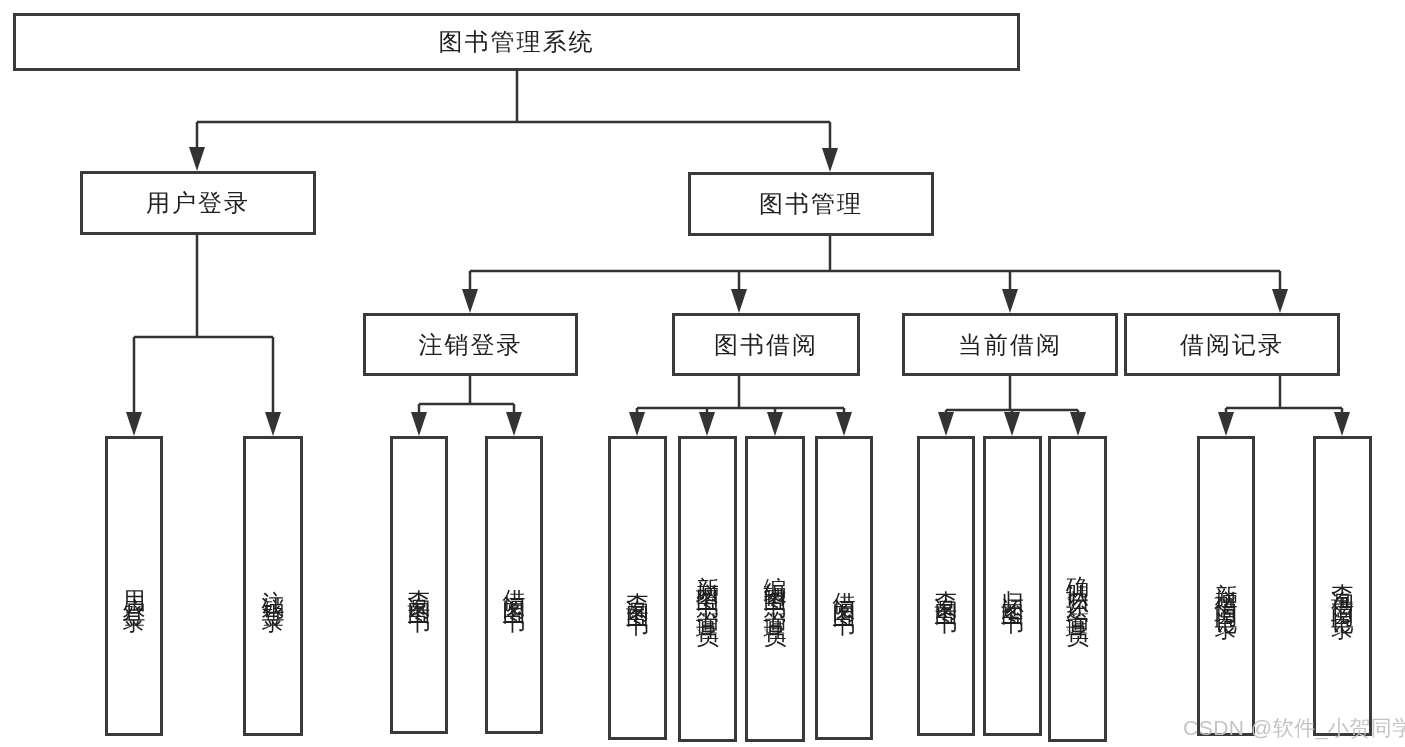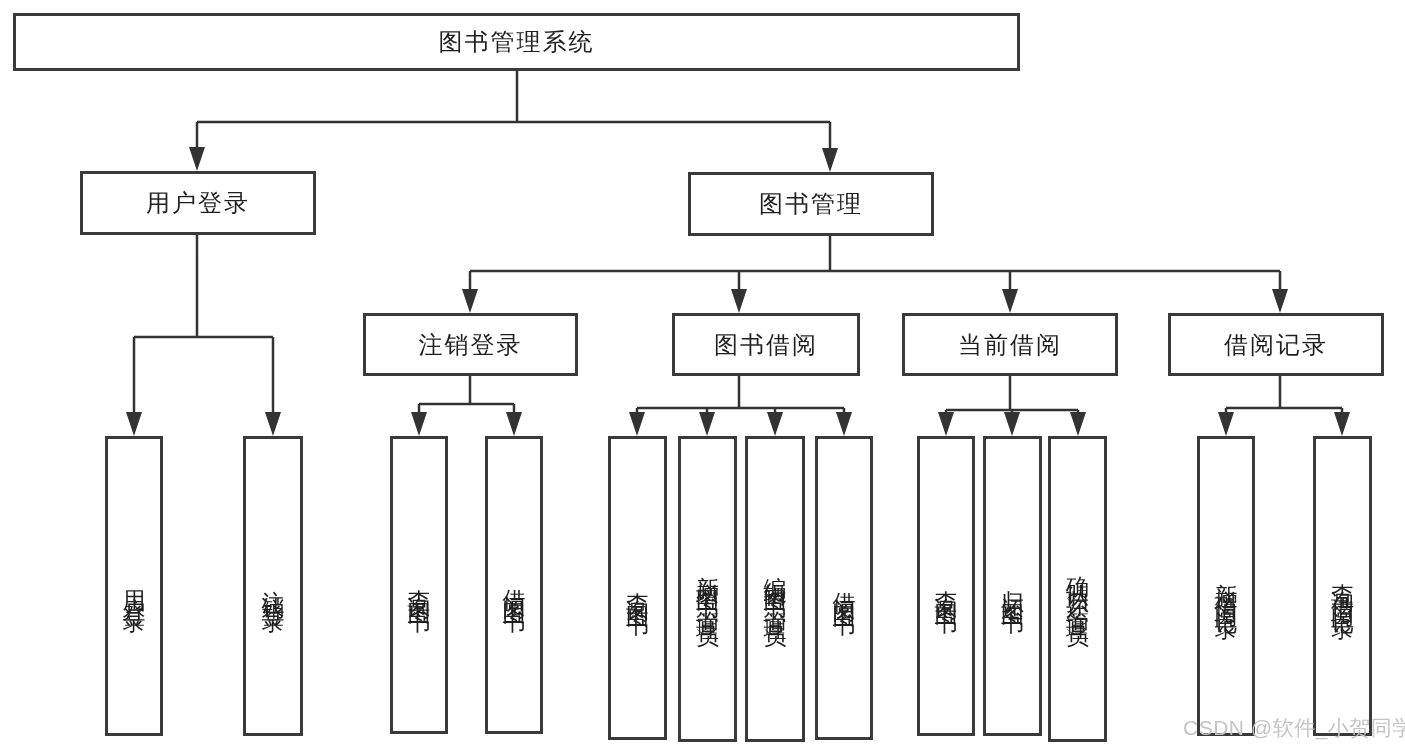--- a/index.html
+++ b/index.html
@@ -142,21 +142,21 @@
 
   <div class="box" style="left:363px; top:313px; width:215px; height:63px;">
     <span class="h-label">注销登录</span>
   </div>
   <div class="box" style="left:632px; top:313px; width:188px; height:63px;margin-left:40px;">
     <span class="h-label">图书借阅</span>
   </div>
   <div class="box" style="left:902px; top:313px; width:216px; height:63px;text-align:center;">
     <span class="h-label">当前借阅</span>
   </div>
-  <div class="box" style="left:1168px; top:313px; width:216px; height:63px;">
+  <div class="box" style="left:1124px; top:313px; width:216px; height:63px;">
     <span class="h-label">借阅记录</span>
   </div>
 
   <div class="box" style="left:105px; top:436px; width:58px; height:300px;">
     <span class="v-label">用户登录</span>
   </div>
   <div class="box" style="left:243px; top:436px; width:60px; height:300px;">
     <span class="v-label">注销登录</span>
   </div>
 

